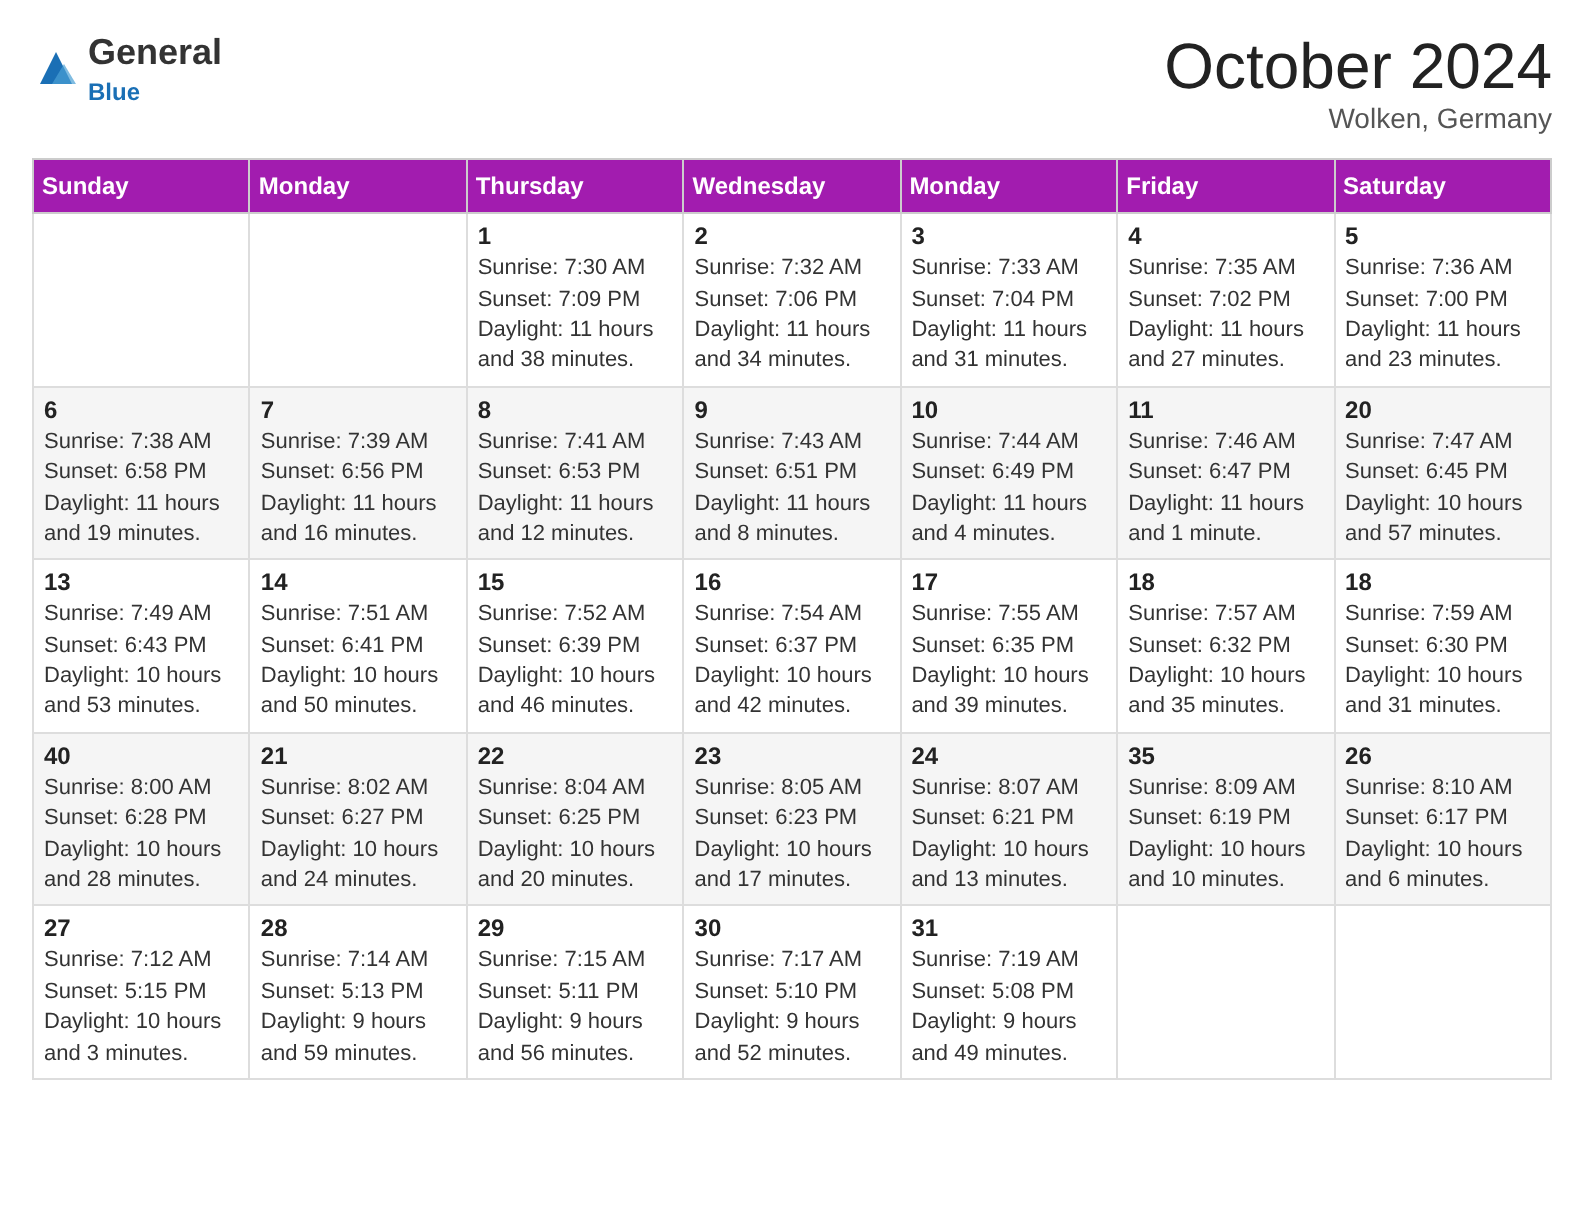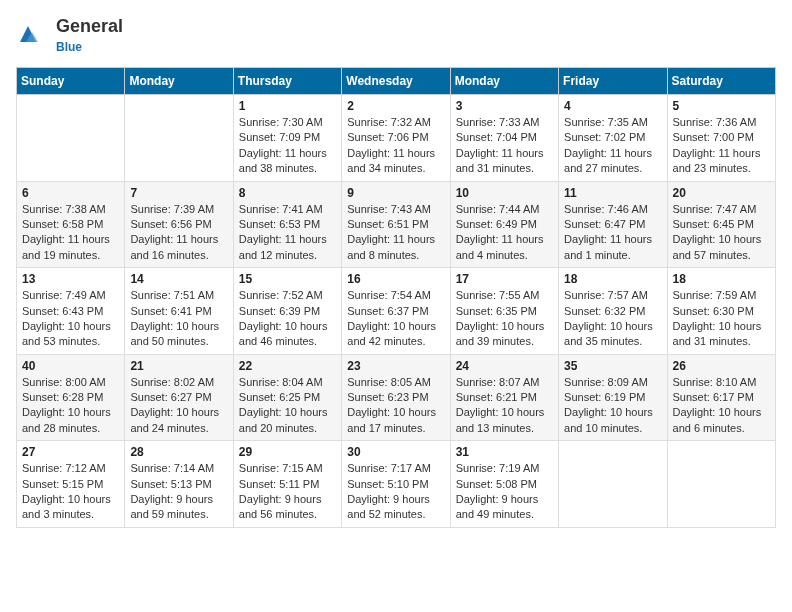--- a/index.html
+++ b/index.html
@@ -12,21 +12,21 @@
     }
     .header {
       display: flex;
       justify-content: space-between;
       align-items: flex-start;
       margin-bottom: 12px;
     }
     .logo {
       display: flex;
       align-items: center;
-      gap: 16px;
+      gap: 4px;
     }
     .logo-text-general {
       font-size: 18px;
       font-weight: bold;
       color: #333;
     }
     .logo-text-blue {
       font-size: 12px;
       font-weight: bold;
       color: #1a6fb5;
@@ -47,21 +47,21 @@
     .location {
       font-size: 14px;
       color: #555;
     }
     .calendar {
       width: 100%;
       border-collapse: collapse;
       font-size: 11px;
     }
     .calendar th {
-      background: #0369a1;
+      background: #a21caf;
       color: #fff;
       padding: 6px 4px;
       text-align: left;
       font-size: 12px;
       font-weight: bold;
       border: 1px solid #ccc;
     }
     .calendar td {
       vertical-align: top;
       padding: 4px 5px;
@@ -95,20 +95,24 @@
   <div class="logo">
     <svg class="logo-icon" viewBox="0 0 24 24" xmlns="http://www.w3.org/2000/svg">
       <polygon points="12,2 20,18 4,18" fill="#1a6fb5"></polygon>
       <polygon points="16,8 22,18 10,18" fill="#4a9fd4" opacity="0.7"></polygon>
     </svg>
     <div>
       <span class="logo-text-general">General</span><br>
       <span class="logo-text-blue">Blue</span>
     </div>
   </div>
+  <div class="title-block">
+    <div class="month-title">October 2024</div>
+    <div class="location">Wolken, Germany</div>
+  </div>
 </div>
 
 <table class="calendar">
   <thead>
     <tr>
     <th>Sunday</th>
         <th>Monday</th>
         <th>Thursday</th>
         <th>Wednesday</th>
         <th>Monday</th>

